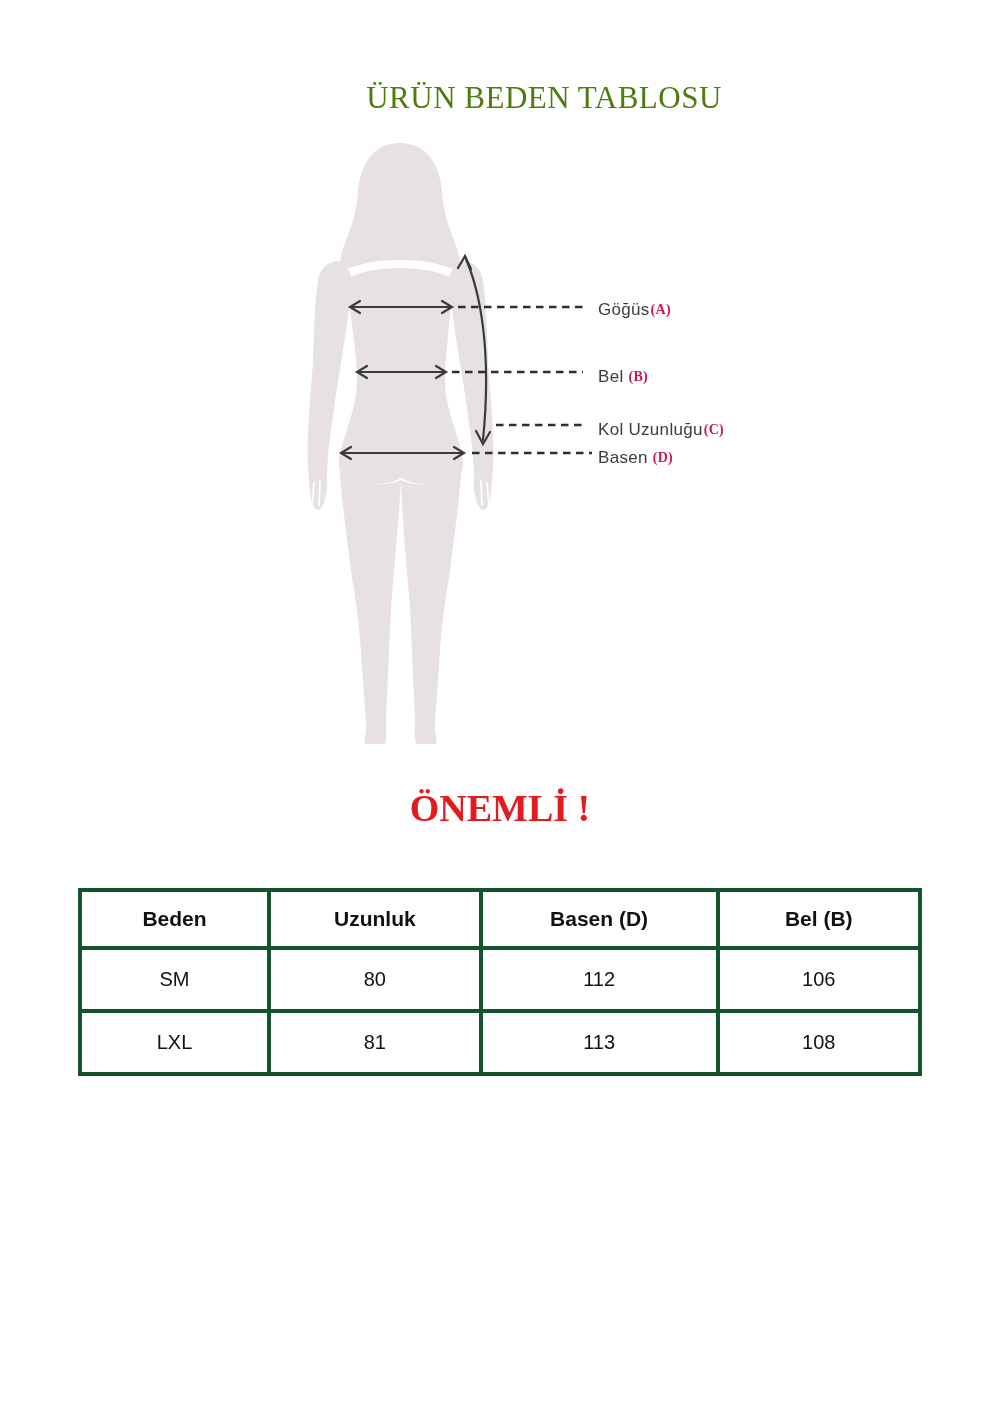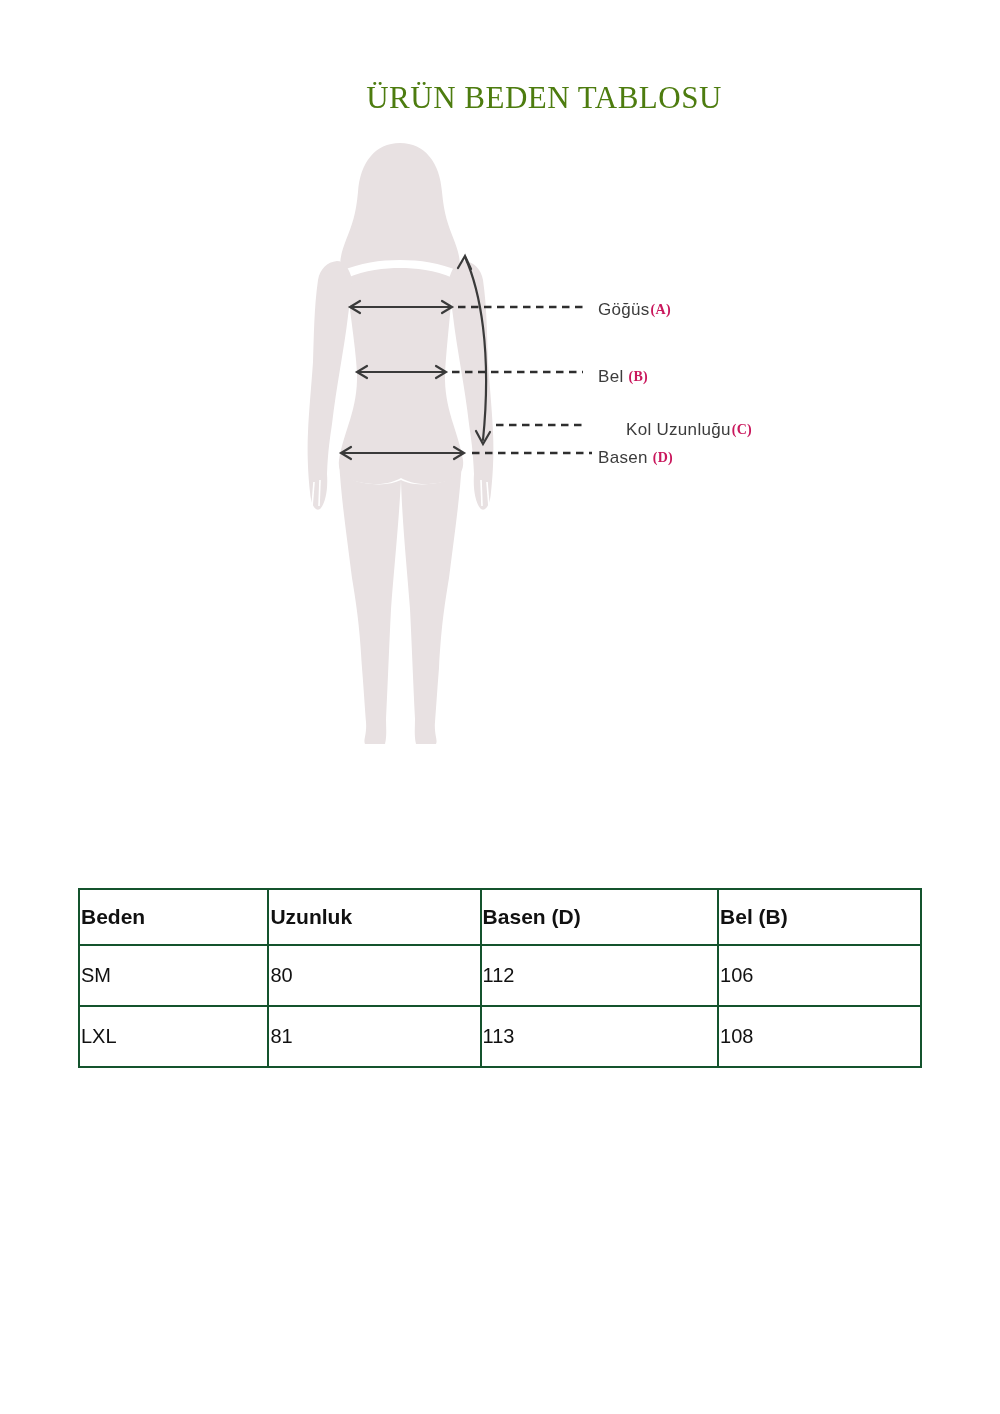--- a/index.html
+++ b/index.html
@@ -16,21 +16,21 @@
                 position:relative;top:-1px;}
   .mlabel .code.sp{margin-left:5px;}
   .mlabel .code.tight{margin-left:1px;}
   .heading{position:absolute;top:786px;left:0;width:100%;margin:0;text-align:center;
            font-family:"Liberation Serif",serif;font-weight:700;font-size:38px;}
   .warning{position:absolute;top:844px;left:0;width:100%;margin:0;text-align:center;
            font-family:"Liberation Serif",serif;font-weight:700;font-size:24px;
            letter-spacing:0.2px;}
   table.size{position:absolute;top:888px;left:78px;width:844px;border-collapse:collapse;
              table-layout:fixed;}
-  table.size th,table.size td{border:2px solid #14532d;text-align:left;
+  table.size th,table.size td{border:4px solid #14532d;text-align:center;
              vertical-align:middle;color:#111;}
   table.size th{height:52px;font-size:21px;font-weight:700;}
   table.size td{height:57px;font-size:20px;font-weight:400;}
 </style>
 </head>
 <body>
 
 <div class="page">
 
   <h1 class="title">ÜRÜN BEDEN TABLOSU</h1>
@@ -107,28 +107,29 @@
         <line x1="472" y1="323" x2="592" y2="323"></line>
       </g>
     </svg>
 
     <div class="mlabel" style="top:164px;">
       <span>Göğüs</span><span class="code tight" style="color: rgb(201, 23, 92);">(A)</span>
     </div>
     <div class="mlabel" style="top:231px;">
       <span>Bel</span><span class="code sp" style="color: rgb(201, 23, 92);">(B)</span>
     </div>
-    <div class="mlabel" style="top:284px;margin-left:28px;">
+    <div class="mlabel" style="top:284px;">
       <span>Kol Uzunluğu</span><span class="code tight" style="color: rgb(201, 23, 92);">(C)</span>
     </div>
     <div class="mlabel" style="top:312px;">
       <span>Basen</span><span class="code sp" style="color: rgb(201, 23, 92);">(D)</span>
     </div>
   </div>
 
+  <div class="heading" style="color: rgb(227, 27, 30);">ÖNEMLİ !</div>
 
   <table class="size">
     <colgroup>
       <col style="width:22.5%">
         <col style="width:25.2%">
         <col style="width:28.2%">
         <col style="width:24.1%">
     </colgroup>
     <thead>
       <tr>

